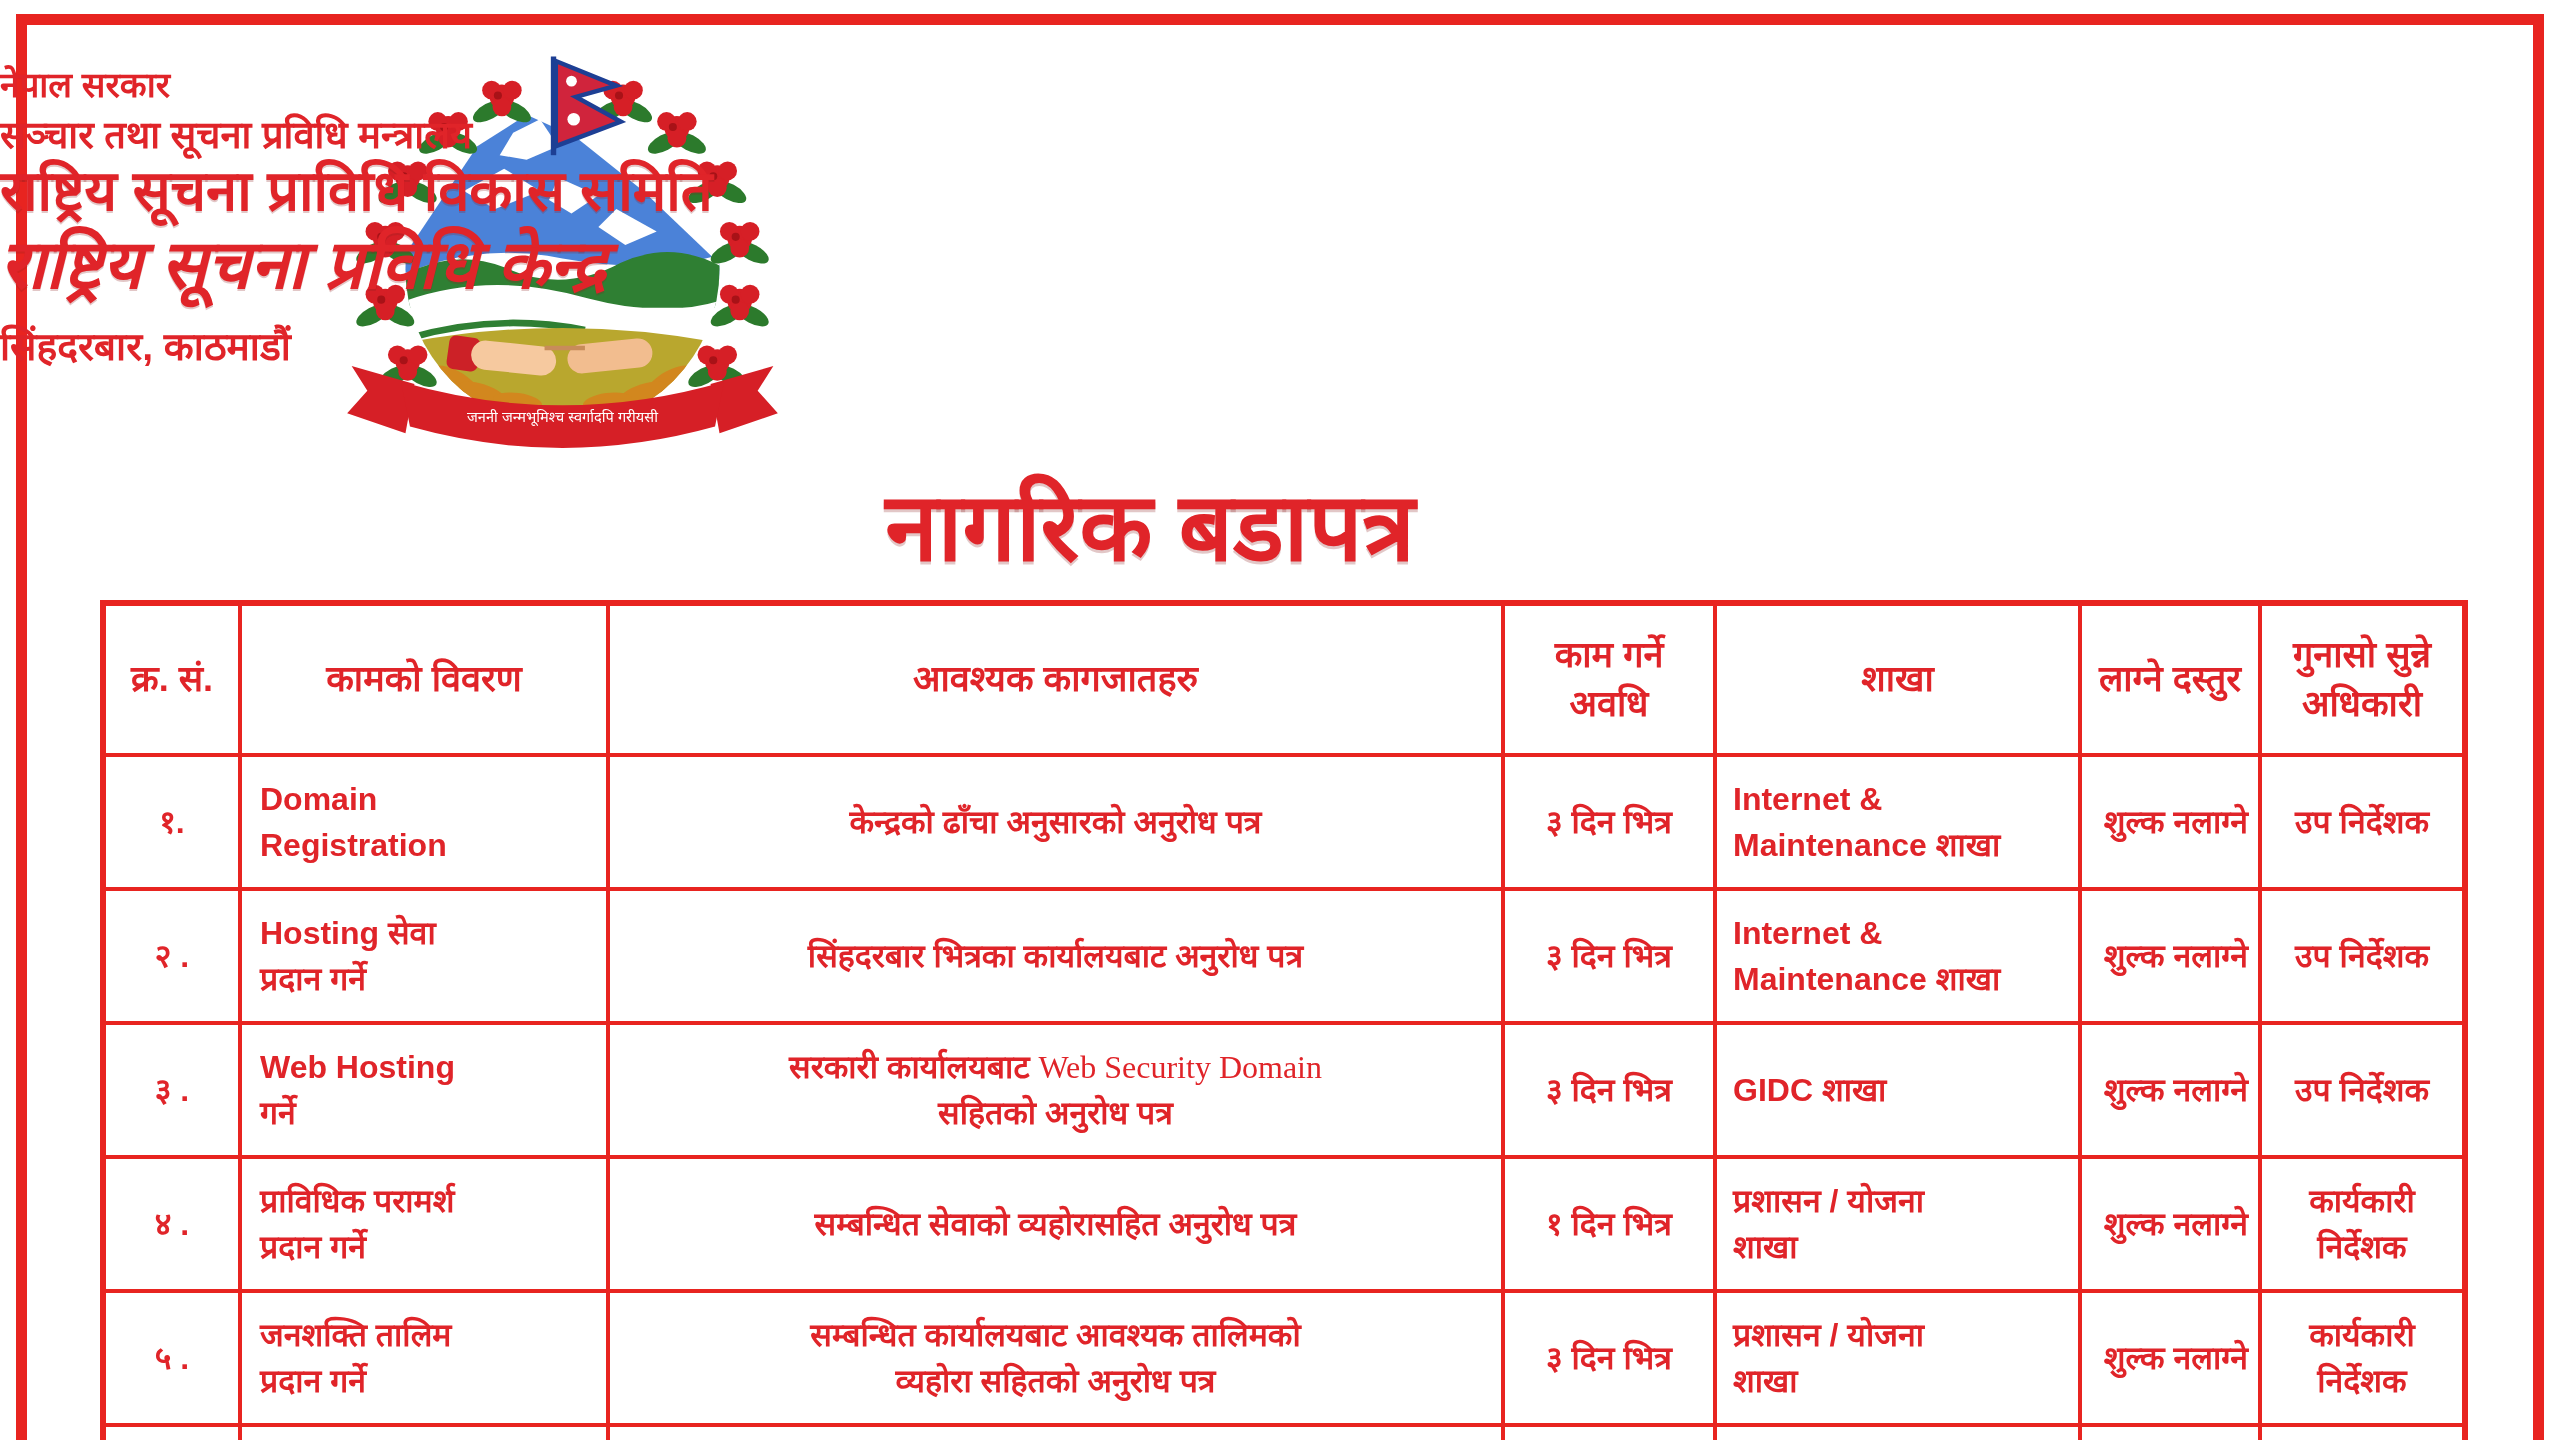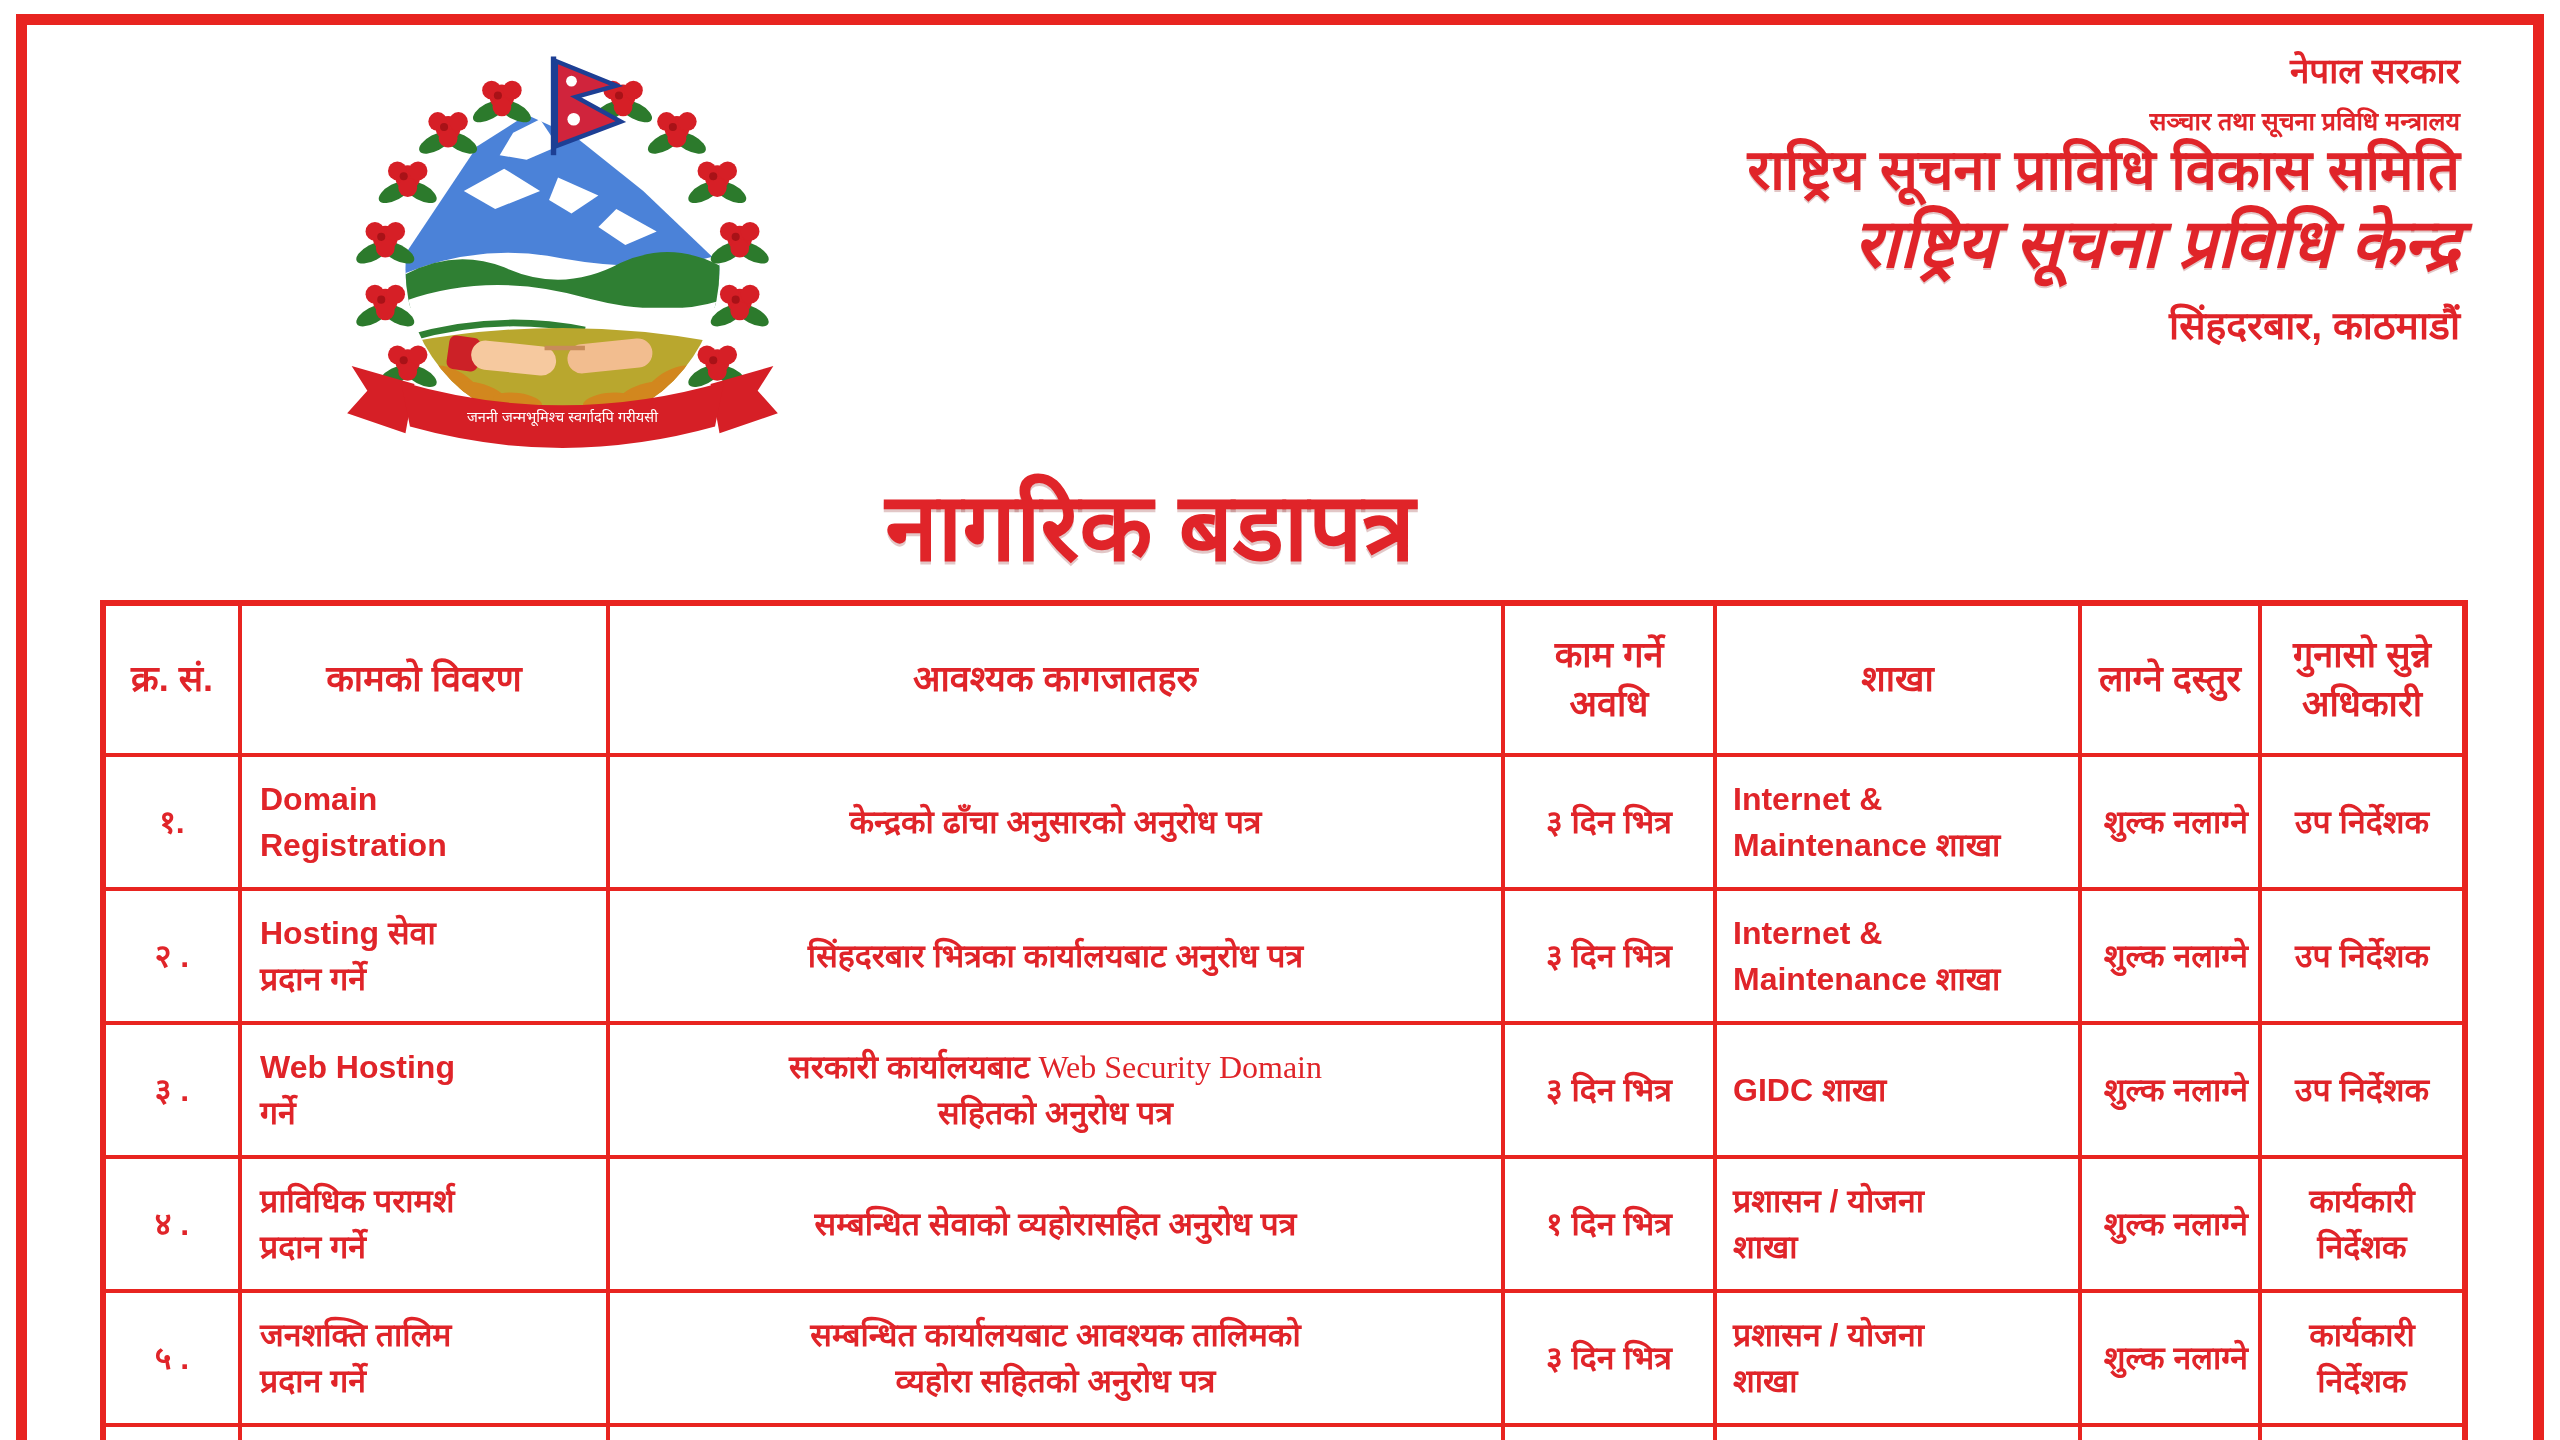--- a/index.html
+++ b/index.html
@@ -8,23 +8,23 @@
     --dark-red:#b3181d;
   }
   *{margin:0;padding:0;box-sizing:border-box;}
   html,body{width:2560px;height:1440px;overflow:hidden;background:#fff;
     font-family:"Liberation Sans","DejaVu Sans",sans-serif;color:var(--red);}
   
   .frame{position:absolute;top:14px;left:16px;width:2528px;height:1700px;
     border:11px solid var(--red-border);pointer-events:none;}
   
   .emblem{position:absolute;left:325px;top:52px;width:475px;height:415px;}
-  .head-text{position:absolute;left:0;top:50px;width:2460px;text-align:right;line-height:1.18;}
+  .head-text{position:absolute;left:0;top:64px;width:2460px;text-align:left;line-height:1.18;}
   .gov{font-size:35px;font-weight:700;}
-  .ministry{font-size:25px;font-weight:700;margin-top:16px;}
+  .ministry{font-size:38px;font-weight:700;margin-top:8px;}
   .committee{font-size:56px;font-weight:700;margin-top:0;text-shadow:0 2px 0 rgba(140,30,30,.25);}
   .center{font-size:68px;font-weight:700;text-shadow:0 2px 0 rgba(140,30,30,.25);font-style:italic;}
   .address{font-size:39px;font-weight:700;margin-top:20px;}
   .doc-title{position:absolute;left:0;top:458px;width:2300px;text-align:center;
     font-size:95px;font-weight:700;text-shadow:0 3px 0 rgba(140,30,30,.25);}
   
   table{position:absolute;left:100px;top:600px;width:2362px;border-collapse:collapse;
     border:6px solid var(--red-border);table-layout:fixed;}
   th,td{border:4.5px solid var(--red-border);vertical-align:middle;padding:8px 14px;
     font-weight:700;color:var(--red);}

